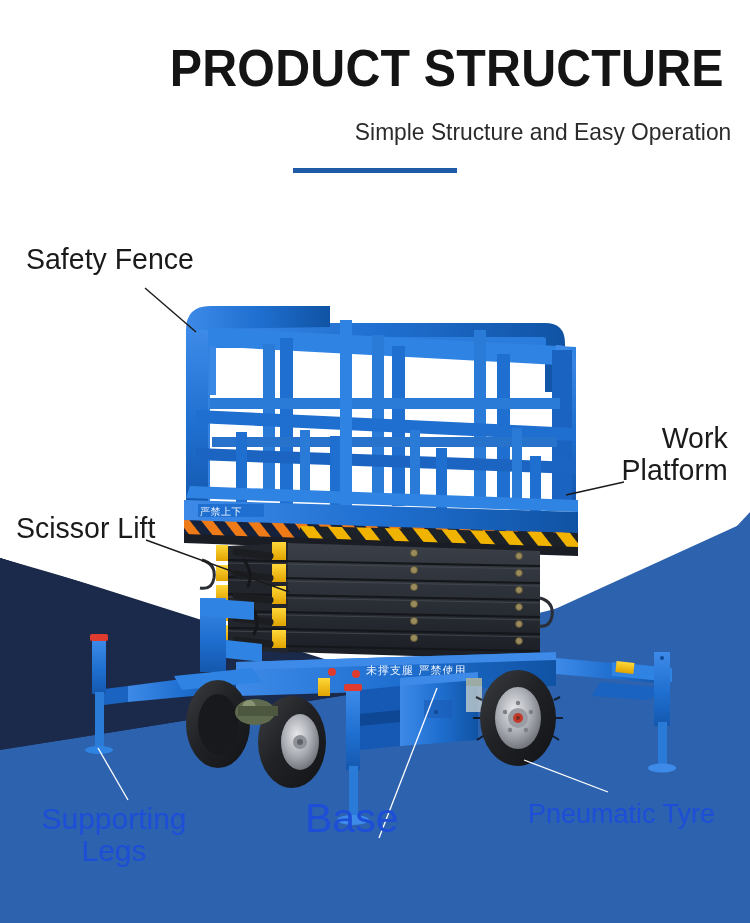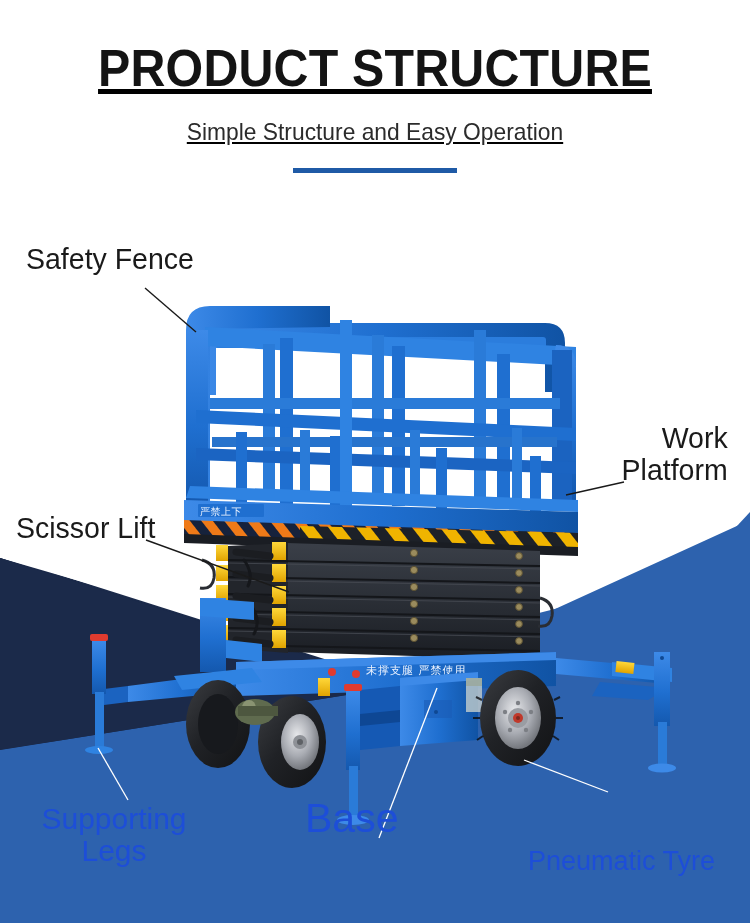--- a/index.html
+++ b/index.html
@@ -17,21 +17,21 @@
     background:#ffffff;
     overflow:hidden;
   }
 
   
   #bg-layer{ position:absolute; inset:0; z-index:0; }
 
   
   #header{
     position:absolute; left:0; top:0; width:750px; height:175px;
-    z-index:6; text-align:center;text-decoration:underline;
+    z-index:6; text-align:right;
   }
   #page-title{
     font-family:"Liberation Sans", sans-serif;
     font-weight:700;
     font-size:52px;
     letter-spacing:0.2px;
     color:#141414;
     line-height:1;
     margin-top:42px;
     transform:scaleX(0.93);
@@ -62,21 +62,20 @@
   .callout.light{ color:#1d4ed8; }
 
   #label-safety-fence{ left:26px;  top:243px; font-size:30px; transform:scaleX(0.95); transform-origin:left center;}
   #label-scissor-lift{ left:16px;  top:512px; font-size:30px; transform:scaleX(0.95); transform-origin:left center;}
   #label-work-platform{ right:22px; top:422px; font-size:30px; text-align:right; transform:scaleX(0.95); transform-origin:right center;}
   #label-supporting-legs{ left:14px; top:803px; font-size:30px; text-align:center; width:200px;}
   #label-base{ left:305px; top:796px; font-size:41px;}
   #label-pneumatic-tyre{
     left:528px; top:800px; font-size:27px;
     font-family:"Liberation Sans", sans-serif;
-    margin-top:47px;
   }
 
   
   #leaders{ position:absolute; inset:0; z-index:6; pointer-events:none; }
 
   
   #machine{ position:absolute; left:0; top:0; width:750px; height:923px; z-index:5; }
 </style>
 </head>
 <body>

